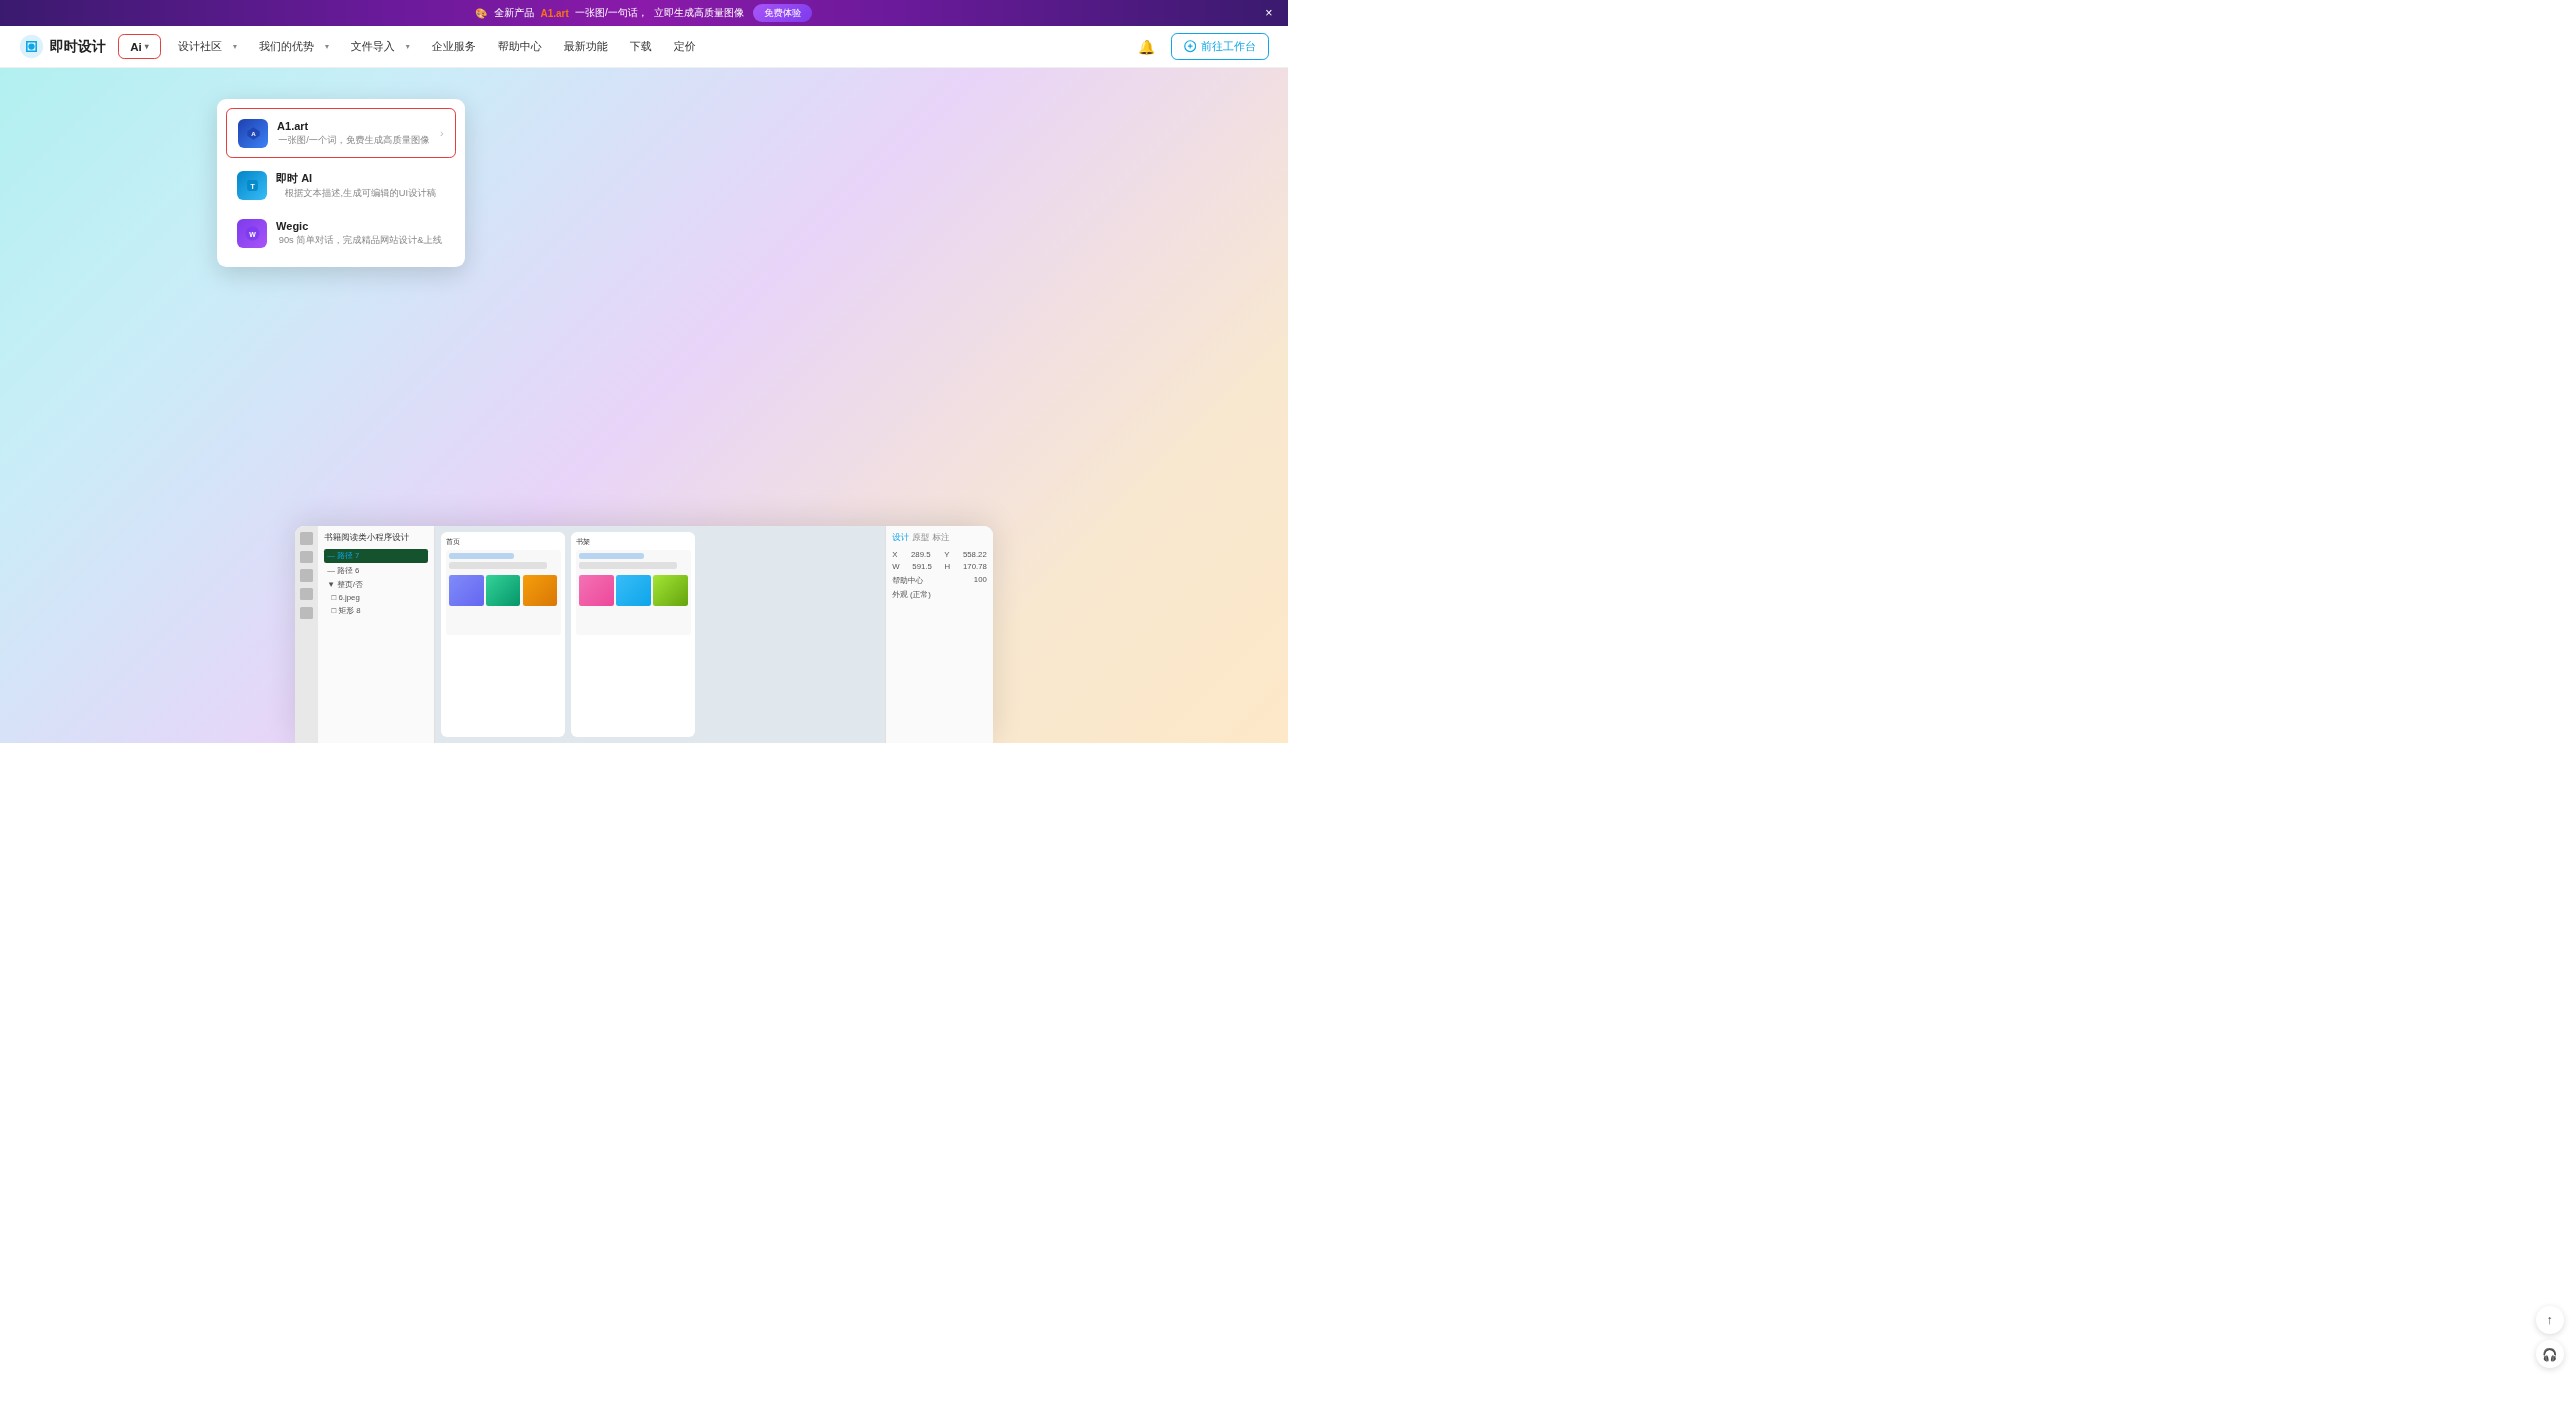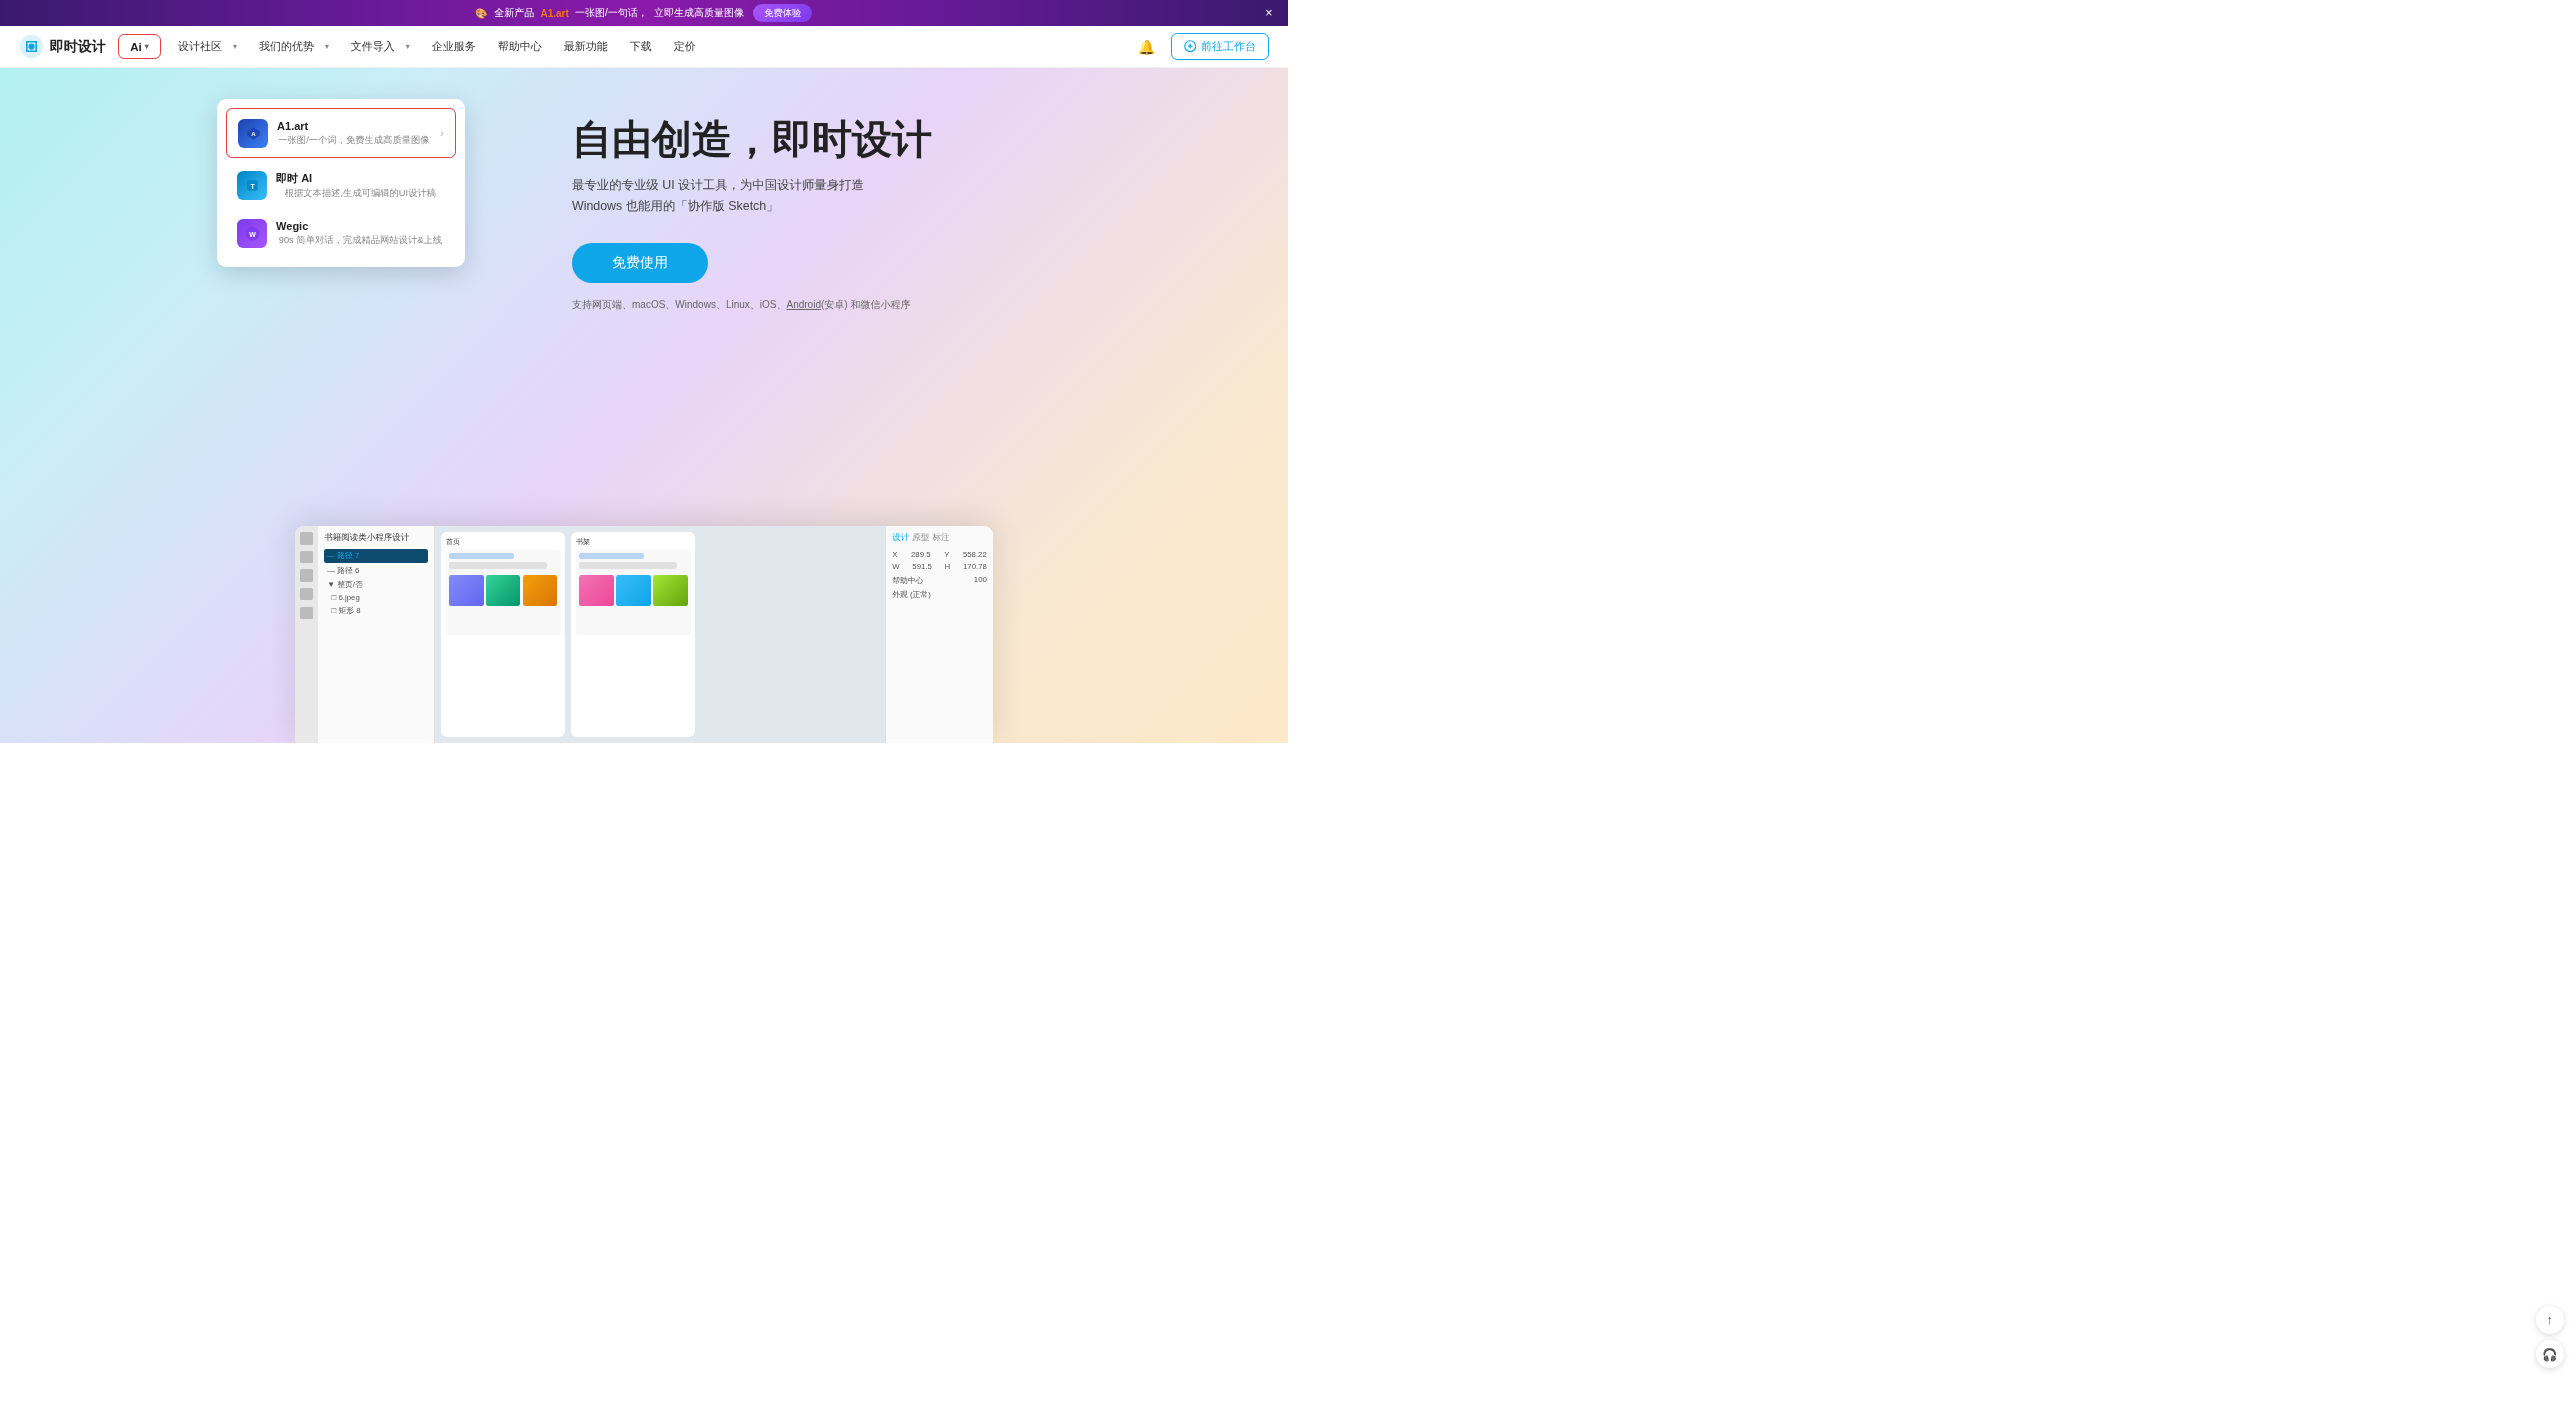--- a/index.html
+++ b/index.html
@@ -300,21 +300,21 @@
       color: #333;
       margin-bottom: 4.7px;
     }
     .app-layer-item {
       font-size: 7.8px;
       color: #555;
       padding: 1.6px 3.1px;
       border-radius: 2.3px;
     }
     .app-layer-item.active {
-      background: #0c4a6e;
+      background: #14532d;
       color: #0ea5e9;
     }
     .app-canvas {
       flex: 1;
       background: #e0e8ee;
       display: flex;
       gap: 6.2px;
       padding: 6.2px;
       overflow: hidden;
     }
@@ -502,33 +502,20 @@
       <div class="dropdown-item-text">
         <div class="dropdown-item-title">Wegic</div>
         <div class="dropdown-item-desc">90s 简单对话，完成精品网站设计&amp;上线</div>
       </div>
     </div>
   </div>
 </nav>
 
 <div class="main-content">
 
-  <div class="hero-section">
-    <h1 class="hero-title">
-      <span>自由创造，即时设计</span>
-    </h1>
-    <div class="hero-subtitle">
-      <div>最专业的专业级 UI 设计工具，为中国设计师量身打造</div>
-      <div>Windows 也能用的「协作版 Sketch」</div>
-    </div>
-    <button class="hero-cta">免费使用</button>
-    <div class="hero-platforms">
-      支持网页端、macOS、Windows、Linux、iOS、<u>Android</u>(安卓) 和微信小程序
-    </div>
-  </div>
 
   <div class="app-screenshot">
     <div class="app-body">
       <div class="app-sidebar">
         <div class="app-sidebar-icon"></div>
         <div class="app-sidebar-icon"></div>
         <div class="app-sidebar-icon"></div>
         <div class="app-sidebar-icon"></div>
         <div class="app-sidebar-icon"></div>
       </div>

